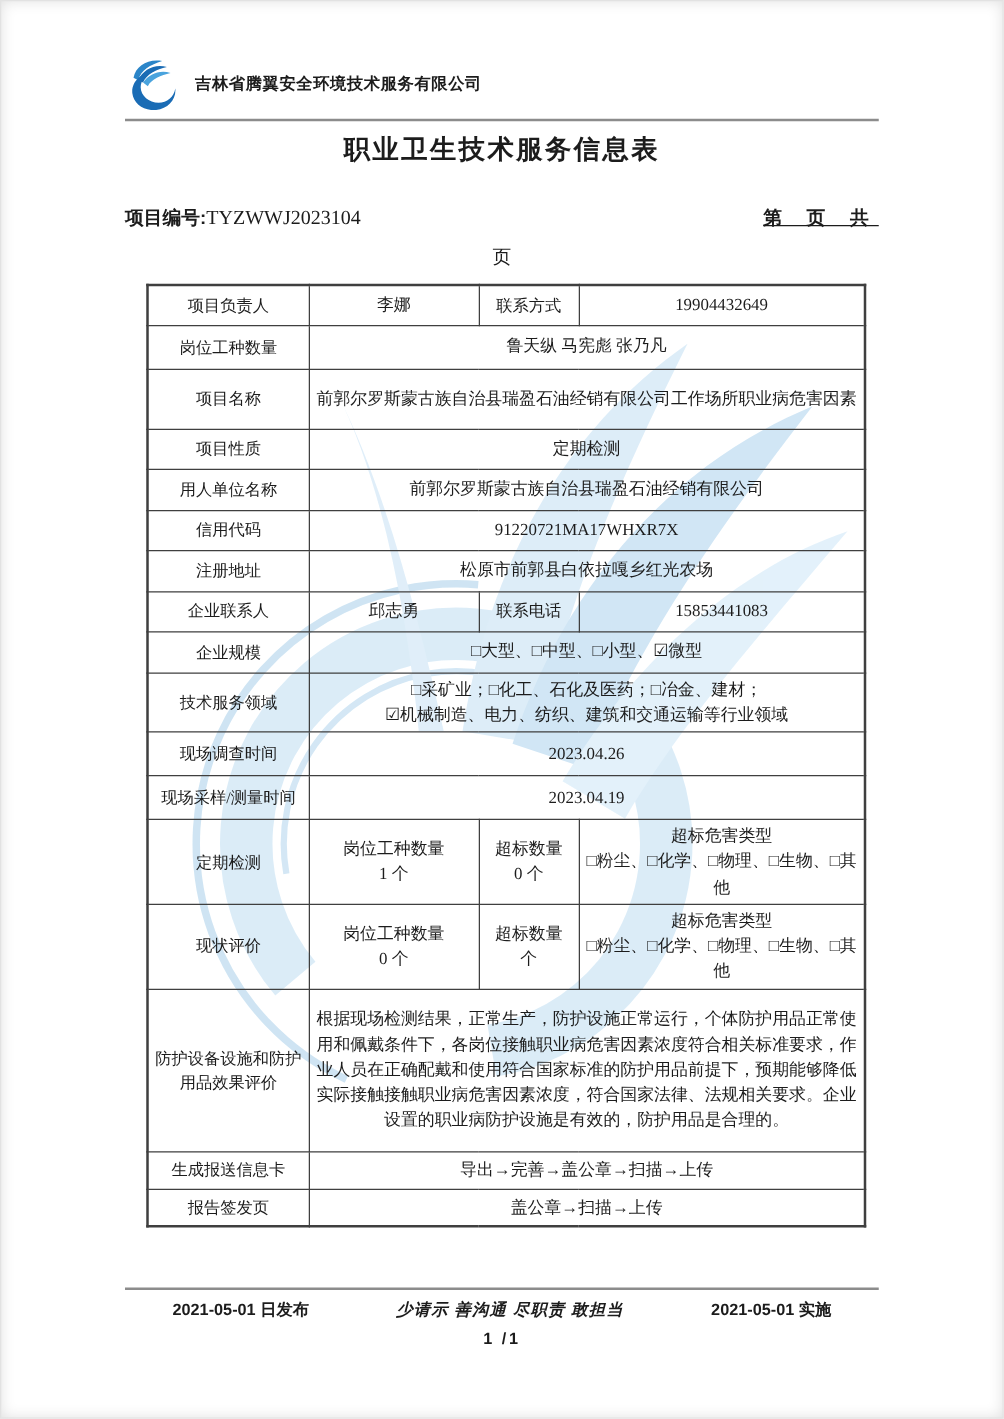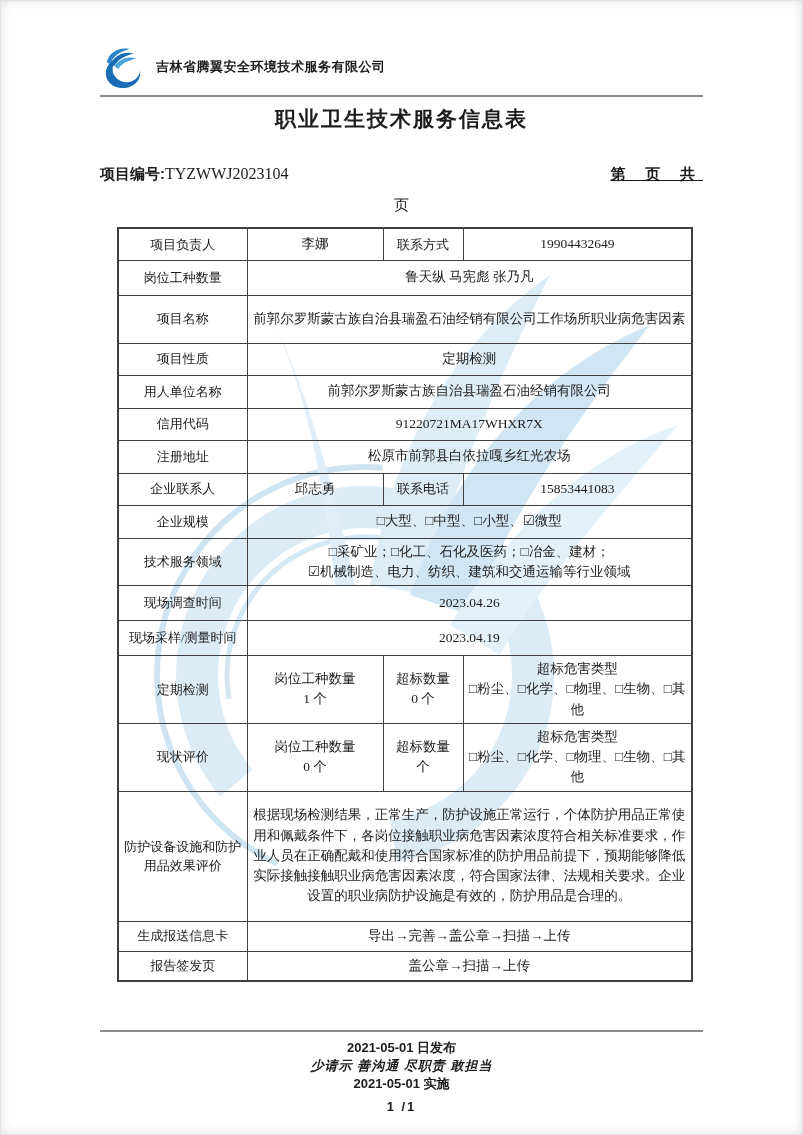--- a/index.html
+++ b/index.html
@@ -42,21 +42,21 @@
   table.info td { border:1px solid #3f3f3f; text-align:center; vertical-align:middle; padding:3px 5px; line-height:1.5; }
   table.info { border:2px solid #3f3f3f; }
   td.lbl { font-size:13px; white-space:nowrap; padding:2px 2px; }
   td.lbl-wrap { font-size:13px; white-space:normal; padding:2px 6px; }
   td.para { text-align:justify; text-align-last:center; padding:4px 8px; }
   .c1 { width:129px; } .c2 { width:136px; } .c3 { width:80px; } .c4 { width:229px; }
 
   
   .footer { position:absolute; left:100px; top:1030px; width:603px; border-top:2px solid #8c8c8c; padding-top:7px;
             font-family:"Liberation Sans", sans-serif; font-weight:bold; font-size:13px; }
-  .footer-row { display:flex; align-items:center; padding:0 38px;flex-direction:column; }
+  .footer-row { display:flex; align-items:flex-end; padding:0 38px; }
   .footer-motto { margin:0 auto; font-style:italic; letter-spacing:1px; }
   .footer-pageno { text-align:center; margin-top:6px; letter-spacing:2px; }
 </style>
 </head>
 <body>
 
 <div class="page">
 
   <svg class="watermark" viewBox="0 0 560 640" aria-hidden="true">
     <circle cx="245" cy="420" r="208" fill="none" stroke="#bcdaee" stroke-width="6" stroke-dasharray="580 727" transform="rotate(115 245 420)"></circle>

